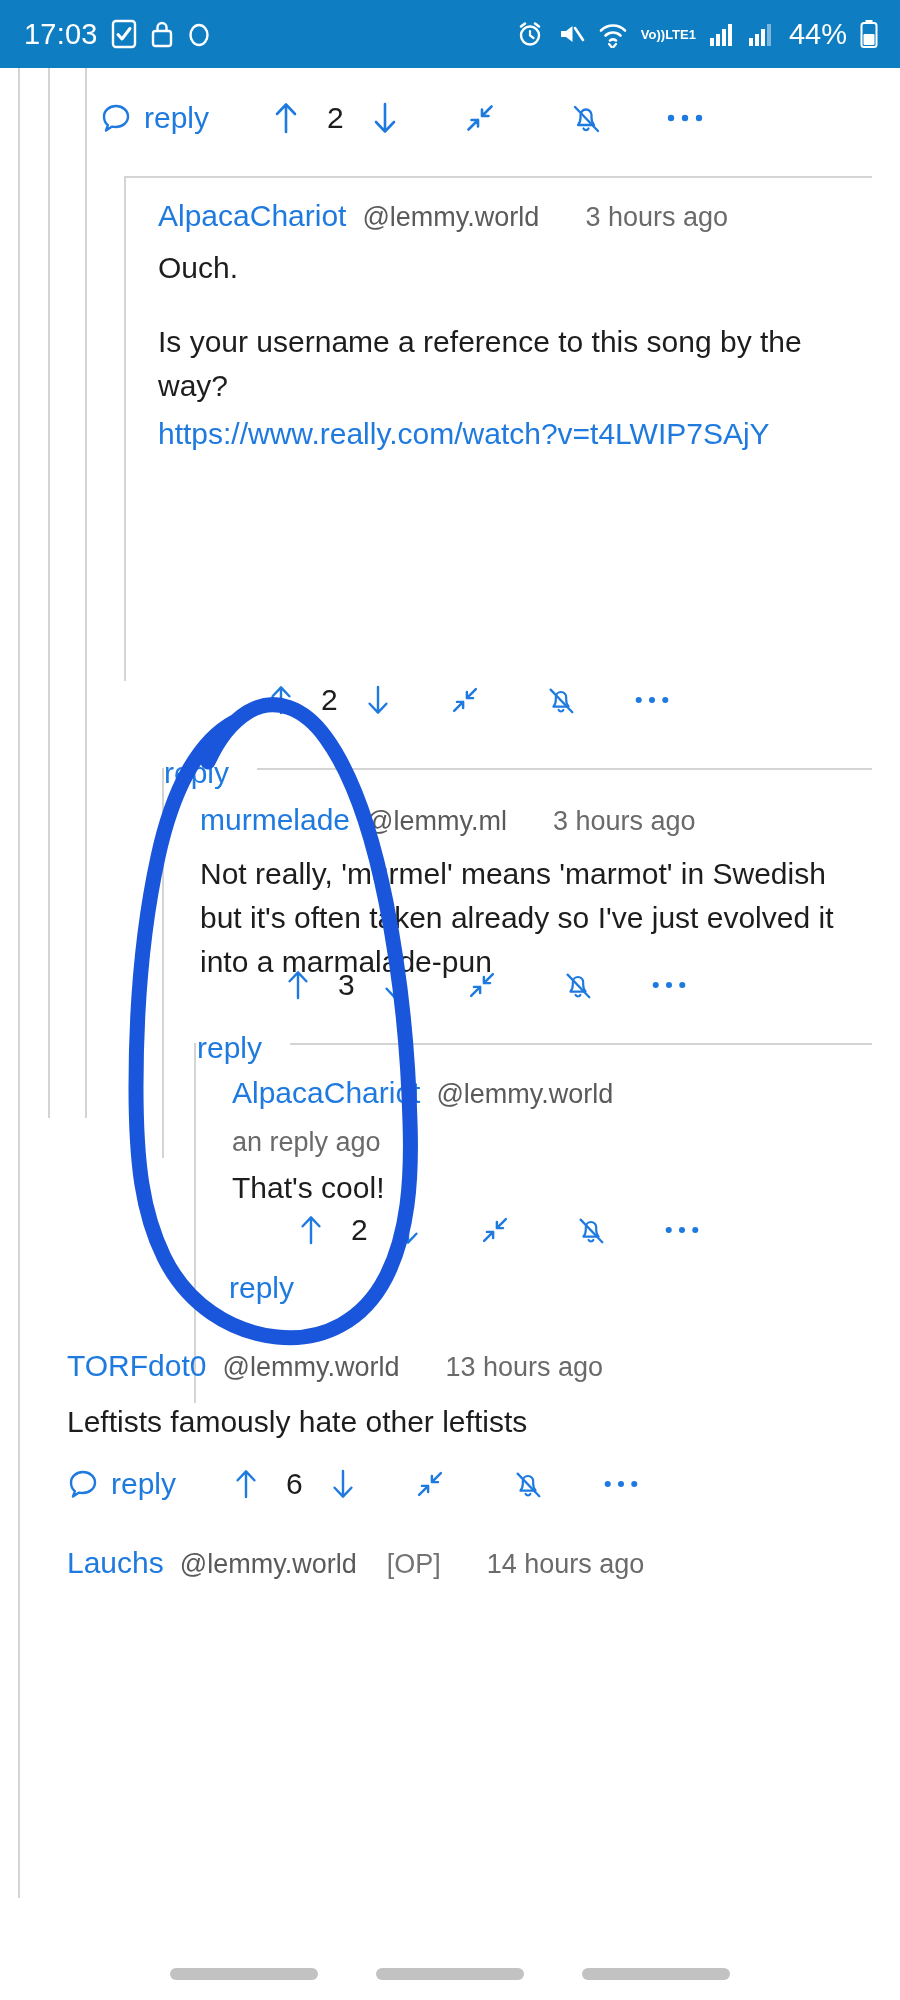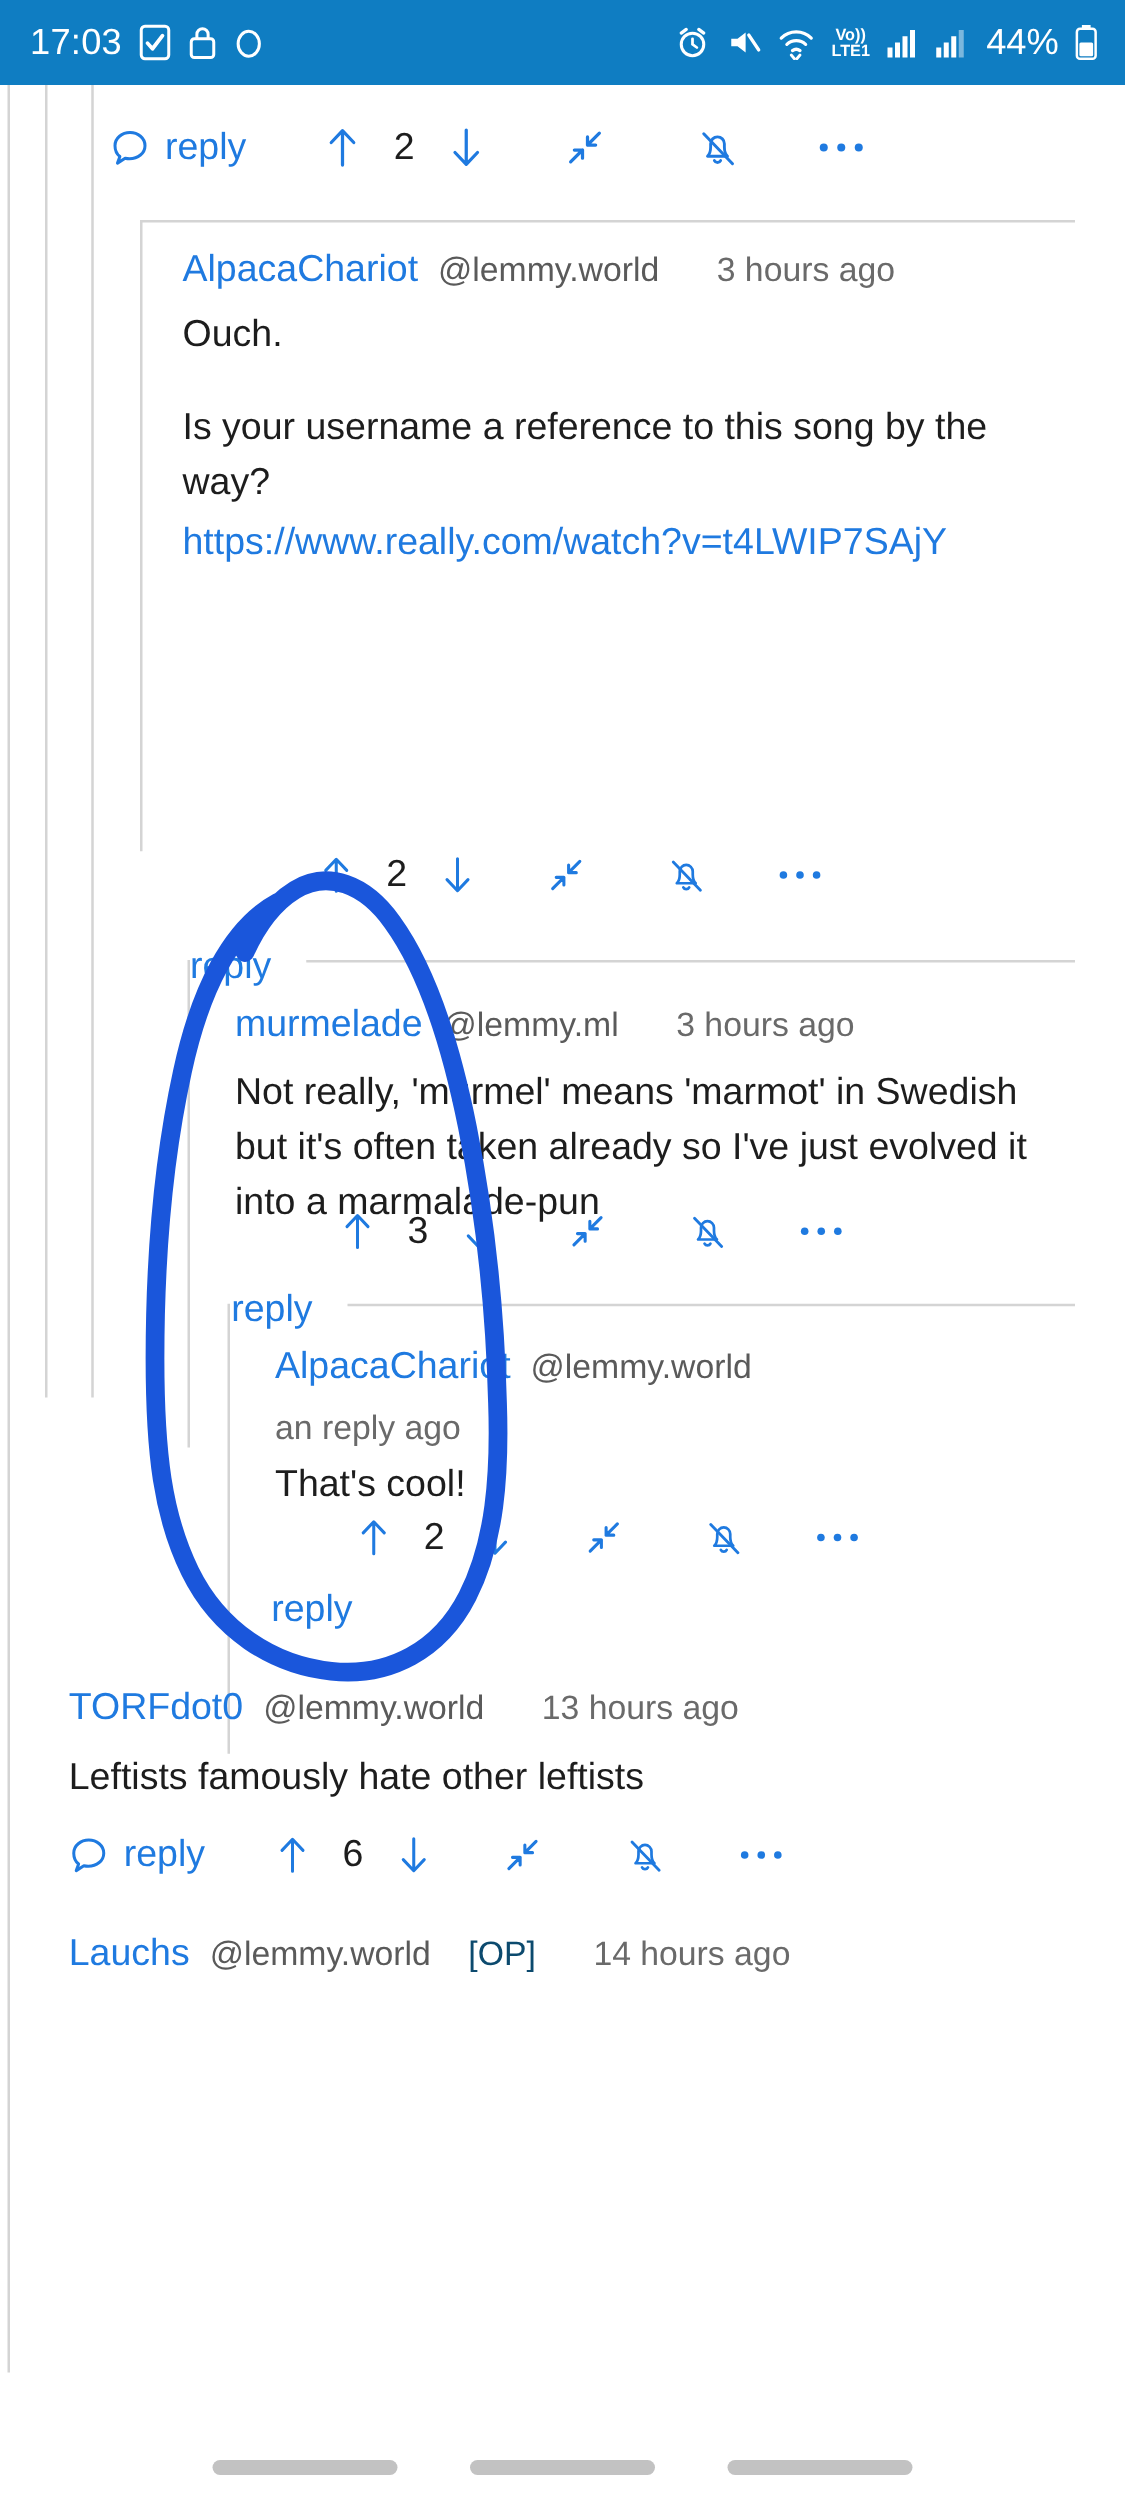--- a/index.html
+++ b/index.html
@@ -50,21 +50,21 @@
     font-weight: 400;
     line-height: 1;
     margin-left: 2px;
   }
   .sb-icon { display: inline-flex; align-items: center; }
   .sb-icon svg { display: block; }
 
   
   .content {
     position: absolute;
-    top: 68px; left: 0;
+    top: 68px; left: 12px;
     width: 716px;
     height: 1900px;
     background: #ffffff;
     padding-left: 20px;
   }
 
   
   .rail {
     position: absolute;
     width: 2px;
@@ -84,21 +84,21 @@
     line-height: 1.34;
     white-space: nowrap;
   }
   .uinst {
     color: #5a5a5a;
     font-size: 27px;
     line-height: 1.34;
     white-space: nowrap;
   }
   .op-tag {
-    color: #0c4a6e;
+    color: #737373;
     font-size: 27px;
     margin-left: 14px;
     white-space: nowrap;
   }
   .ts {
     color: #6a6a6a;
     font-size: 27px;
     margin-left: 30px;
     white-space: nowrap;
   }
@@ -224,21 +224,21 @@
         </svg>
       </span>
       <span class="sb-icon">
         <svg width="30" height="28" viewBox="0 0 30 28">
           <path d="M3 10.5 A17 17 0 0 1 27 10.5" fill="none" stroke="#fff" stroke-width="2.6" stroke-linecap="round"></path>
           <path d="M7.5 15.5 A11 11 0 0 1 22.5 15.5" fill="none" stroke="#fff" stroke-width="2.6" stroke-linecap="round"></path>
           <path d="M12 20.5 A5 5 0 0 1 18 20.5" fill="none" stroke="#fff" stroke-width="2.6" stroke-linecap="round"></path>
           <path d="M11 24 l2.5 3 M18 24 l-2.5 3" stroke="#fff" stroke-width="2.2" stroke-linecap="round"></path>
         </svg>
       </span>
-      <span class="sb-icon" style="flex-direction:column;line-height:1;">
+      <span class="sb-icon" style="flex-direction:row;line-height:1;">
         <span style="font-size:13px;font-weight:bold;">Vo))</span>
         <span style="font-size:13px;font-weight:bold;">LTE1</span>
       </span>
       <span class="sb-icon">
         <svg width="26" height="26" viewBox="0 0 26 26">
           <rect x="1" y="17" width="4" height="8" fill="#fff"></rect>
           <rect x="7" y="13" width="4" height="12" fill="#fff"></rect>
           <rect x="13" y="8" width="4" height="17" fill="#fff"></rect>
           <rect x="19" y="3" width="4" height="22" fill="#fff"></rect>
         </svg>

